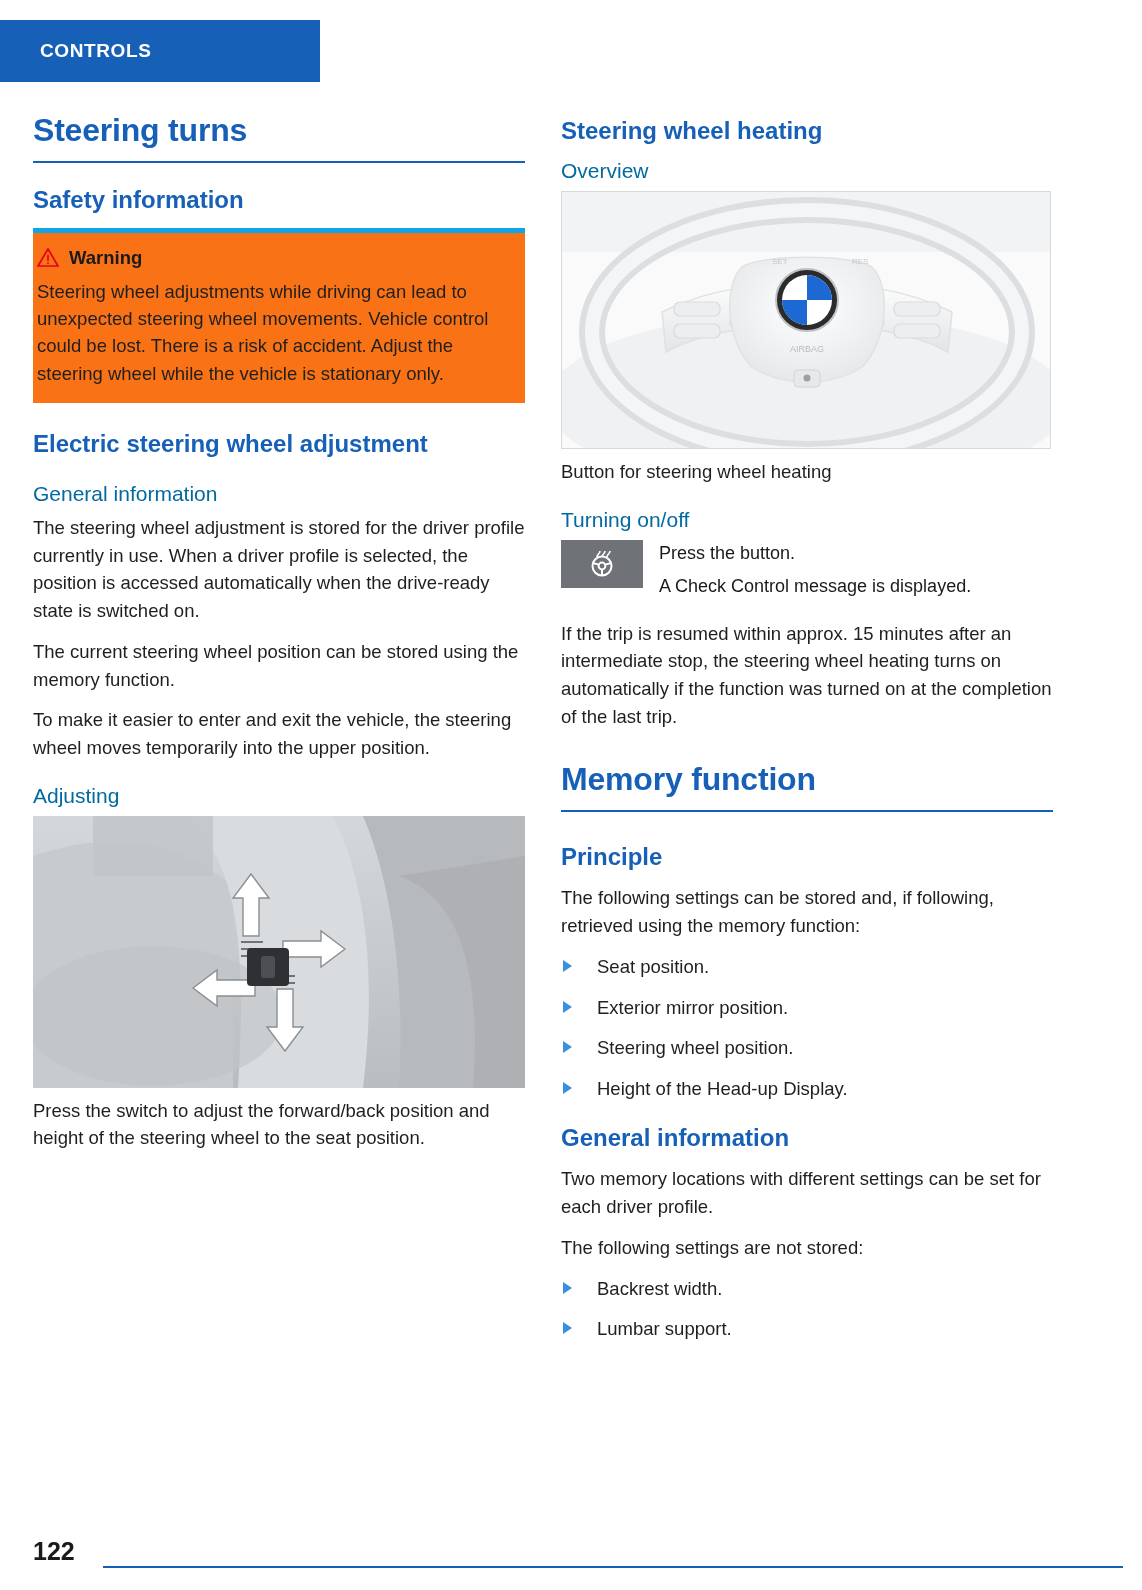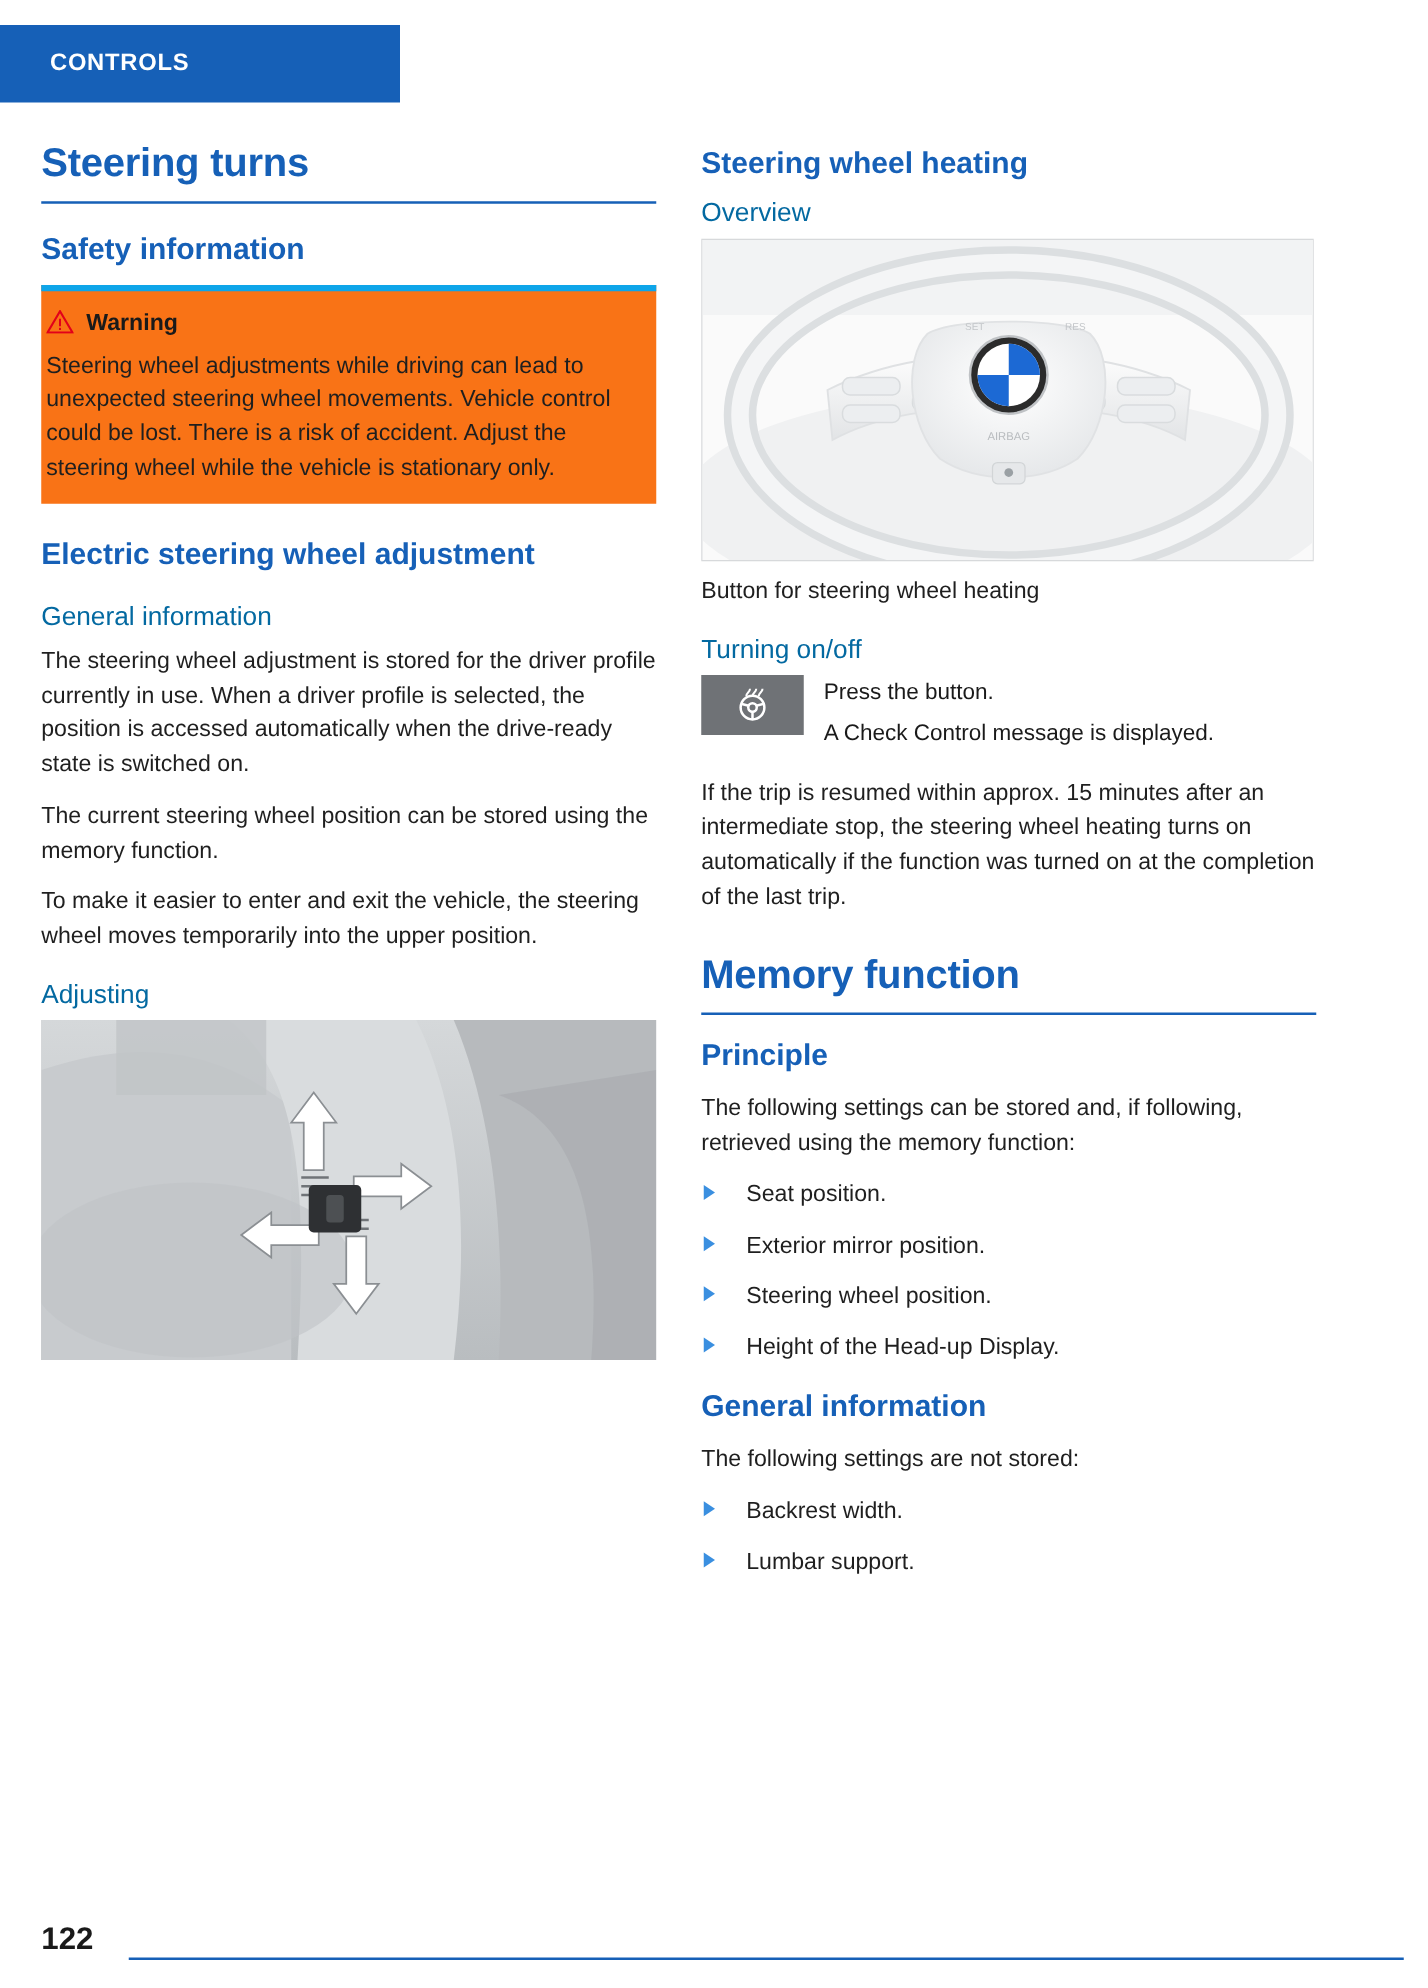--- a/index.html
+++ b/index.html
@@ -321,20 +321,21 @@
               <line x1="208" y1="140" x2="230" y2="140"></line>
               <line x1="240" y1="160" x2="262" y2="160"></line>
               <line x1="240" y1="167" x2="262" y2="167"></line>
             </g>
 
             <rect x="214" y="132" width="42" height="38" rx="4" fill="#2e3033"></rect>
             <rect x="228" y="140" width="14" height="22" rx="3" fill="#4d5053"></rect>
           </g>
         </svg>
       </div>
+      <p class="fig-caption">Press the switch to adjust the forward/back position and height of the steering wheel to the seat position.</p>
     </div>
 
   </div>
 
   <div class="col col-right">
 
     <h2 class="section first" style="margin-top:4px;">Steering wheel heating</h2>
 
     <h3 class="sub" style="margin-top:12px;">Overview</h3>
 
@@ -413,31 +414,32 @@
       <div class="btn-text">
         <p>Press the button.</p>
         <p>A Check Control message is displayed.</p>
       </div>
     </div>
 
     <p class="body">If the trip is resumed within approx. 15 minutes after an intermediate stop, the steering wheel heating turns on automatically if the function was turned on at the completion of the last trip.</p>
 
     <h1 class="chapter" style="margin-top:30px;">Memory function</h1>
 
-    <h2 class="section" style="margin-top:18px;">Principle</h2>
+    <h2 class="section" style="margin-top:30px;">Principle</h2>
     <p class="body">The following settings can be stored and, if following, retrieved using the memory function:</p>
 
     <ul class="bullets">
       <li><span class="tri"></span><span>Seat position.</span></li>
       <li><span class="tri"></span><span>Exterior mirror position.</span></li>
       <li><span class="tri"></span><span>Steering wheel position.</span></li>
       <li><span class="tri"></span><span>Height of the Head-up Display.</span></li>
     </ul>
 
     <h2 class="section" style="margin-top:20px;">General information</h2>
+    <p class="body">Two memory locations with different settings can be set for each driver profile.</p>
     <p class="body">The following settings are not stored:</p>
 
     <ul class="bullets">
       <li><span class="tri"></span><span>Backrest width.</span></li>
       <li><span class="tri"></span><span>Lumbar support.</span></li>
     </ul>
 
   </div>
 
   <div class="footer">

